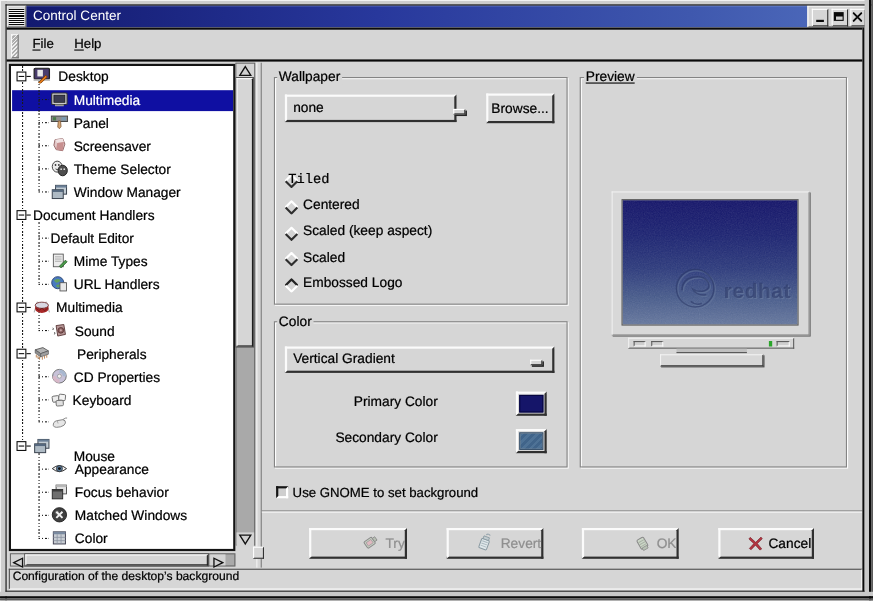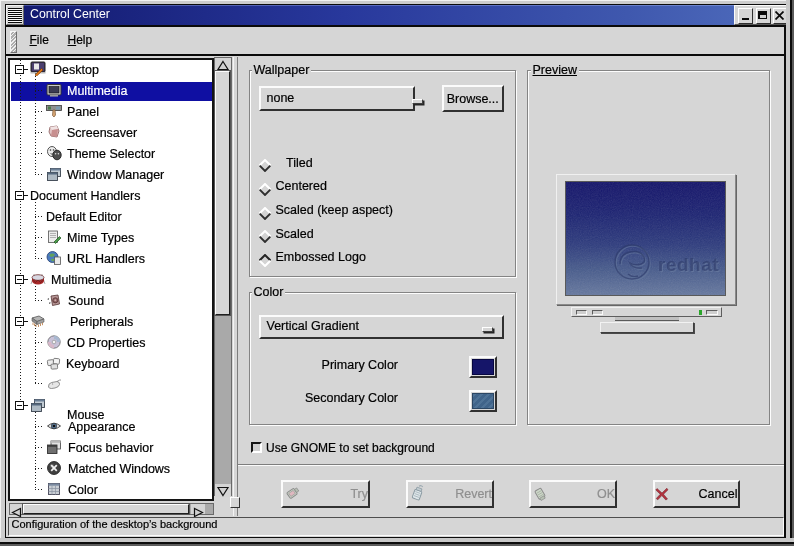--- a/index.html
+++ b/index.html
@@ -8,21 +8,21 @@
 .bevout{background:#d6d6d6;border:2px solid;border-color:#fbfbfb #303030 #303030 #fbfbfb;}
 .groove1{border:1px solid #848484;}
 .groove2{border:1px solid #fdfdfd;}
 .glabel{background:#d6d6d6;font-size:12.5px;padding:0 2px;line-height:13px;-webkit-text-stroke:0.2px #000;}
 .vd{position:absolute;width:1px;background-image:repeating-linear-gradient(180deg,#1a1a1a 0 1.4px,transparent 1.4px 3px);}
 .hd{position:absolute;width:9px;height:1px;background-image:repeating-linear-gradient(90deg,#1a1a1a 0 1.4px,transparent 1.4px 3px);}
 .exp{position:absolute;left:5px;width:9px;height:9px;background:#fff;border:1px solid #111;}
 .exp::before{content:'';position:absolute;left:1px;top:3px;width:5px;height:1px;background:#111;}
 .exp::after{content:'';position:absolute;left:8px;top:3px;width:4px;height:1px;background:#111;}
 .trow{position:absolute;font-size:12.5px;line-height:15px;white-space:nowrap;-webkit-text-stroke:0.2px currentColor;}
-.btn{display:flex;align-items:center;justify-content:space-between;font-size:12.5px;gap:5px;-webkit-text-stroke:0.2px currentColor;}
+.btn{display:flex;align-items:center;justify-content:flex-end;font-size:12.5px;gap:5px;-webkit-text-stroke:0.2px currentColor;}
 </style></head>
 <body>
 
 <div id="content" class="abs" style="left:6px;top:5px;width:778px;height:532px;background:#d6d6d6;">
 </div>
 
 <div class="abs" style="left:6px;top:5px;width:18px;height:20px;background:#d4d4d4;border:1px solid;border-color:#f2f2f2 #6a6a6a #6a6a6a #f2f2f2;">
   <div class="abs" style="left:1px;top:1.5px;right:1px;bottom:1.5px;background:repeating-linear-gradient(180deg,#0a0a0a 0 1px,#fafafa 1px 2px);"></div>
 </div>
 <div class="abs" style="left:24px;top:5px;width:710px;height:20px;background:linear-gradient(90deg,#131a70 0%,#28389c 45%,#3f58ae 85%,#4a66b8 100%);box-shadow:inset 0 1px 0 rgba(180,200,255,0.35);">
@@ -263,21 +263,21 @@
 </div>
 <div class="abs bevout" style="left:441.5px;top:85px;width:62.5px;height:27px;text-align:center;">
   <div class="txt" style="margin-top:5px;">Browse...</div>
 </div>
 
 <div class="abs" style="left:259px;top:158px;" id="r0"><svg width="12" height="13" viewBox="0 0 12 13">
       <polygon points="6,1 11.5,6.5 6,12 0.5,6.5" fill="#d4d4d4"></polygon>
       <path d="M0.5 6.5 L6 1 L11.5 6.5" fill="none" stroke="#ffffff" stroke-width="2"></path>
       <path d="M11.3 6.7 L6 12 L0.7 6.7" fill="none" stroke="#2e2e2e" stroke-width="1.9"></path>
     </svg></div>
-<div class="abs txt" style="left:286px;top:155.5px;">Tiled</div>
+<div class="abs txt" style="left:262px;top:155.5px;font-family:Liberation Mono, monospace;">Tiled</div>
 <div class="abs" style="left:259px;top:181.5px;" id="r1"><svg width="12" height="13" viewBox="0 0 12 13">
       <polygon points="6,1 11.5,6.5 6,12 0.5,6.5" fill="#d4d4d4"></polygon>
       <path d="M0.5 6.5 L6 1 L11.5 6.5" fill="none" stroke="#ffffff" stroke-width="2"></path>
       <path d="M11.3 6.7 L6 12 L0.7 6.7" fill="none" stroke="#2e2e2e" stroke-width="1.9"></path>
     </svg></div>
 <div class="abs txt" style="left:275.5px;top:179px;">Centered</div>
 <div class="abs" style="left:259px;top:205.5px;" id="r2"><svg width="12" height="13" viewBox="0 0 12 13">
       <polygon points="6,1 11.5,6.5 6,12 0.5,6.5" fill="#d4d4d4"></polygon>
       <path d="M0.5 6.5 L6 1 L11.5 6.5" fill="none" stroke="#ffffff" stroke-width="2"></path>
       <path d="M11.3 6.7 L6 12 L0.7 6.7" fill="none" stroke="#2e2e2e" stroke-width="1.9"></path>

